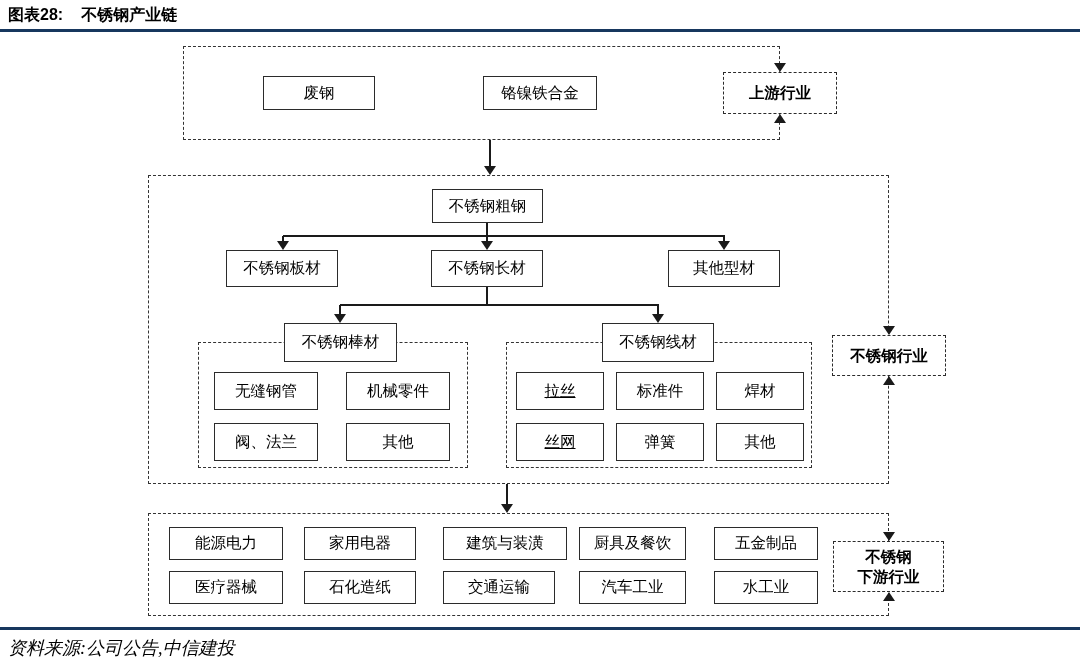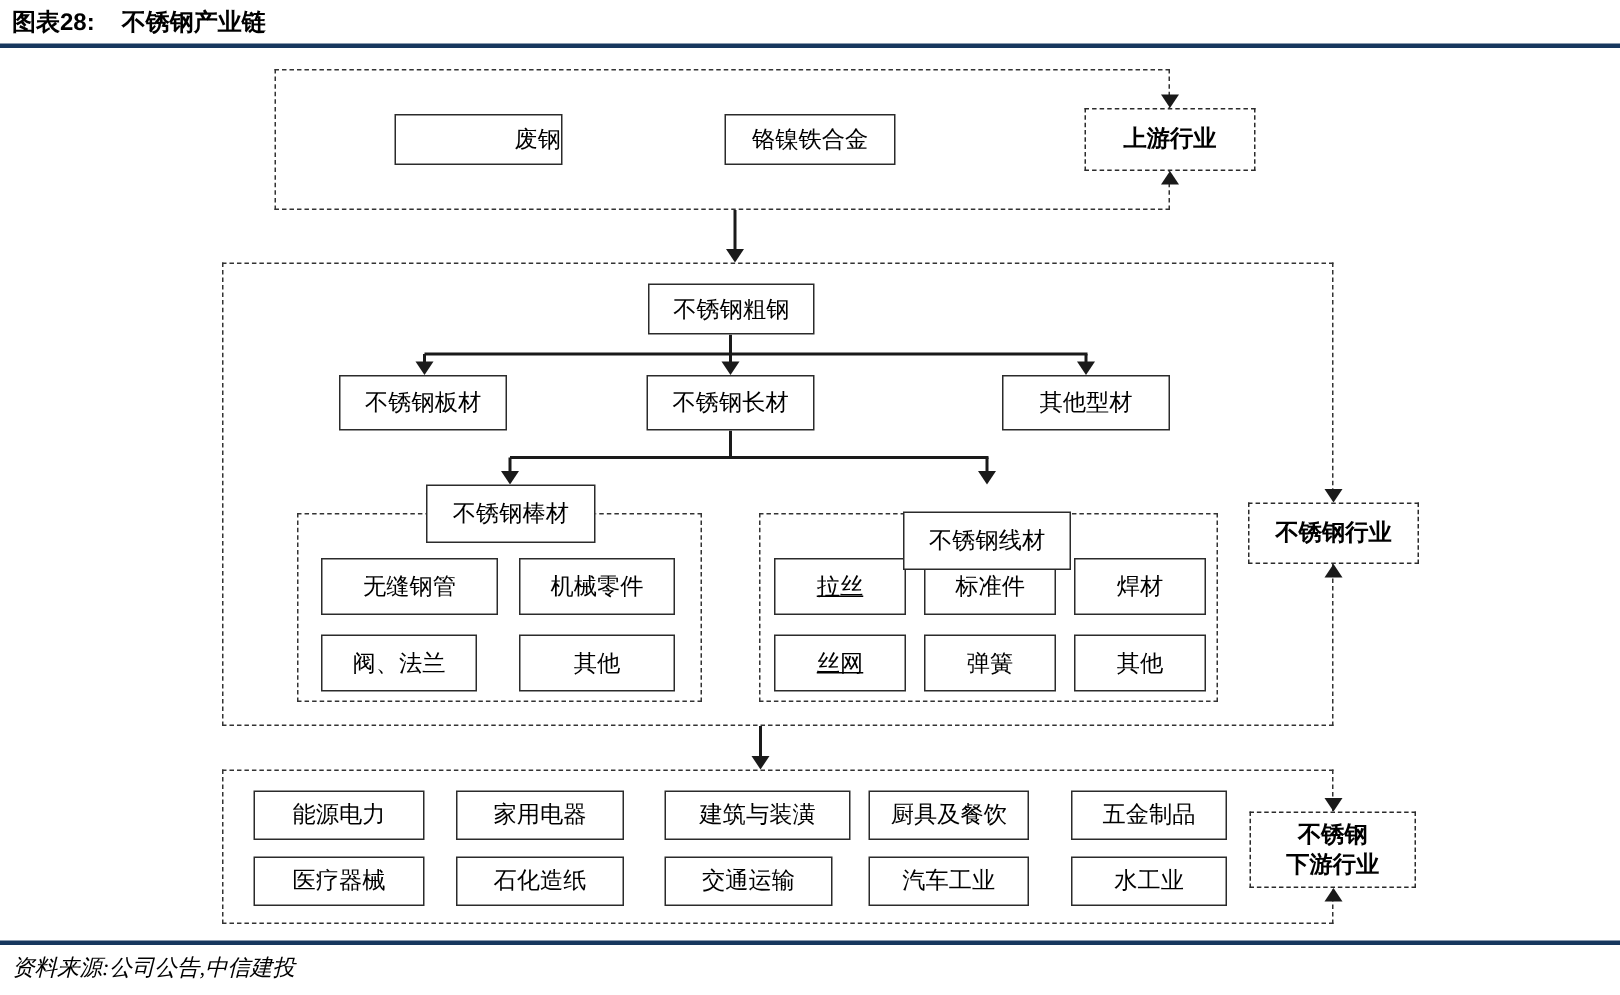--- a/index.html
+++ b/index.html
@@ -19,35 +19,35 @@
             font-size:15.5px; font-weight:bold; color:#000; z-index:3; line-height:1.25; }
   .u { text-decoration:underline; }
 
   .vline { position:absolute; width:2px; background:var(--line); }
   .hline { position:absolute; height:2px; background:var(--line); }
   .ah-down { position:absolute; width:0; height:0; border-left:6px solid transparent;
              border-right:6px solid transparent; border-top:9px solid var(--line); z-index:2; }
   .ah-up   { position:absolute; width:0; height:0; border-left:6px solid transparent;
              border-right:6px solid transparent; border-bottom:9px solid var(--line); z-index:2; }
 
-  .source { position:absolute; left:8px; top:636px; font-size:15px; font-style:italic;
+  .source { position:absolute; left:8px; top:636px; font-size:18px; font-style:italic;
             font-family:"Liberation Serif", serif; color:#000; }
 </style>
 </head>
 <body>
 
 <div class="canvas">
 
   <div class="fig-header">
     <span class="lbl">图表28:</span><span>不锈钢产业链</span>
   </div>
   <div class="rule" style="top:29px;"></div>
 
   <div class="dcontainer" style="left:183px; top:46px; width:597px; height:94px;"></div>
-  <div class="node" style="left:263px; top:76px; width:112px; height:34px;justify-content:flex-end;">
+  <div class="node" style="left:263px; top:76px; width:112px; height:34px;">
       <span>废钢</span>
     </div>
   <div class="node" style="left:483px; top:76px; width:114px; height:34px;">
       <span>铬镍铁合金</span>
     </div>
   <div class="glabel" style="left:723px; top:72px; width:114px; height:42px;">
       <span>上游行业</span>
     </div>
   <div class="ah-down" style="left:774px; top:63px;"></div>
   <div class="ah-up" style="left:774px; top:114px;"></div>
@@ -84,35 +84,35 @@
   <div class="hline" style="left:340px; top:304px; width:319px;"></div>
   <div class="vline" style="left:339px; top:305px; height:11px;"></div>
   <div class="vline" style="left:657px; top:305px; height:11px;"></div>
   <div class="ah-down" style="left:334px; top:314px;"></div>
   <div class="ah-down" style="left:652px; top:314px;"></div>
 
   <div class="dcontainer" style="left:198px; top:342px; width:270px; height:126px;"></div>
   <div class="node" style="left:284px; top:323px; width:113px; height:39px; z-index:2;">
       <span>不锈钢棒材</span>
     </div>
-  <div class="node" style="left:214px; top:372px; width:118px; height:38px;">
+  <div class="node" style="left:214px; top:372px; width:104px; height:38px;">
       <span>无缝钢管</span>
     </div>
   <div class="node" style="left:346px; top:372px; width:104px; height:38px;">
       <span>机械零件</span>
     </div>
   <div class="node" style="left:214px; top:423px; width:104px; height:38px;">
       <span>阀、法兰</span>
     </div>
   <div class="node" style="left:346px; top:423px; width:104px; height:38px;">
       <span>其他</span>
     </div>
 
   <div class="dcontainer" style="left:506px; top:342px; width:306px; height:126px;"></div>
-  <div class="node" style="left:602px; top:323px; width:112px; height:39px; z-index:2;margin-top:18px;">
+  <div class="node" style="left:602px; top:323px; width:112px; height:39px; z-index:2;">
       <span>不锈钢线材</span>
     </div>
   <div class="node" style="left:516px; top:372px; width:88px; height:38px;">
       <span class="u">拉丝</span>
     </div>
   <div class="node" style="left:616px; top:372px; width:88px; height:38px;">
       <span>标准件</span>
     </div>
   <div class="node" style="left:716px; top:372px; width:88px; height:38px;">
       <span>焊材</span>

